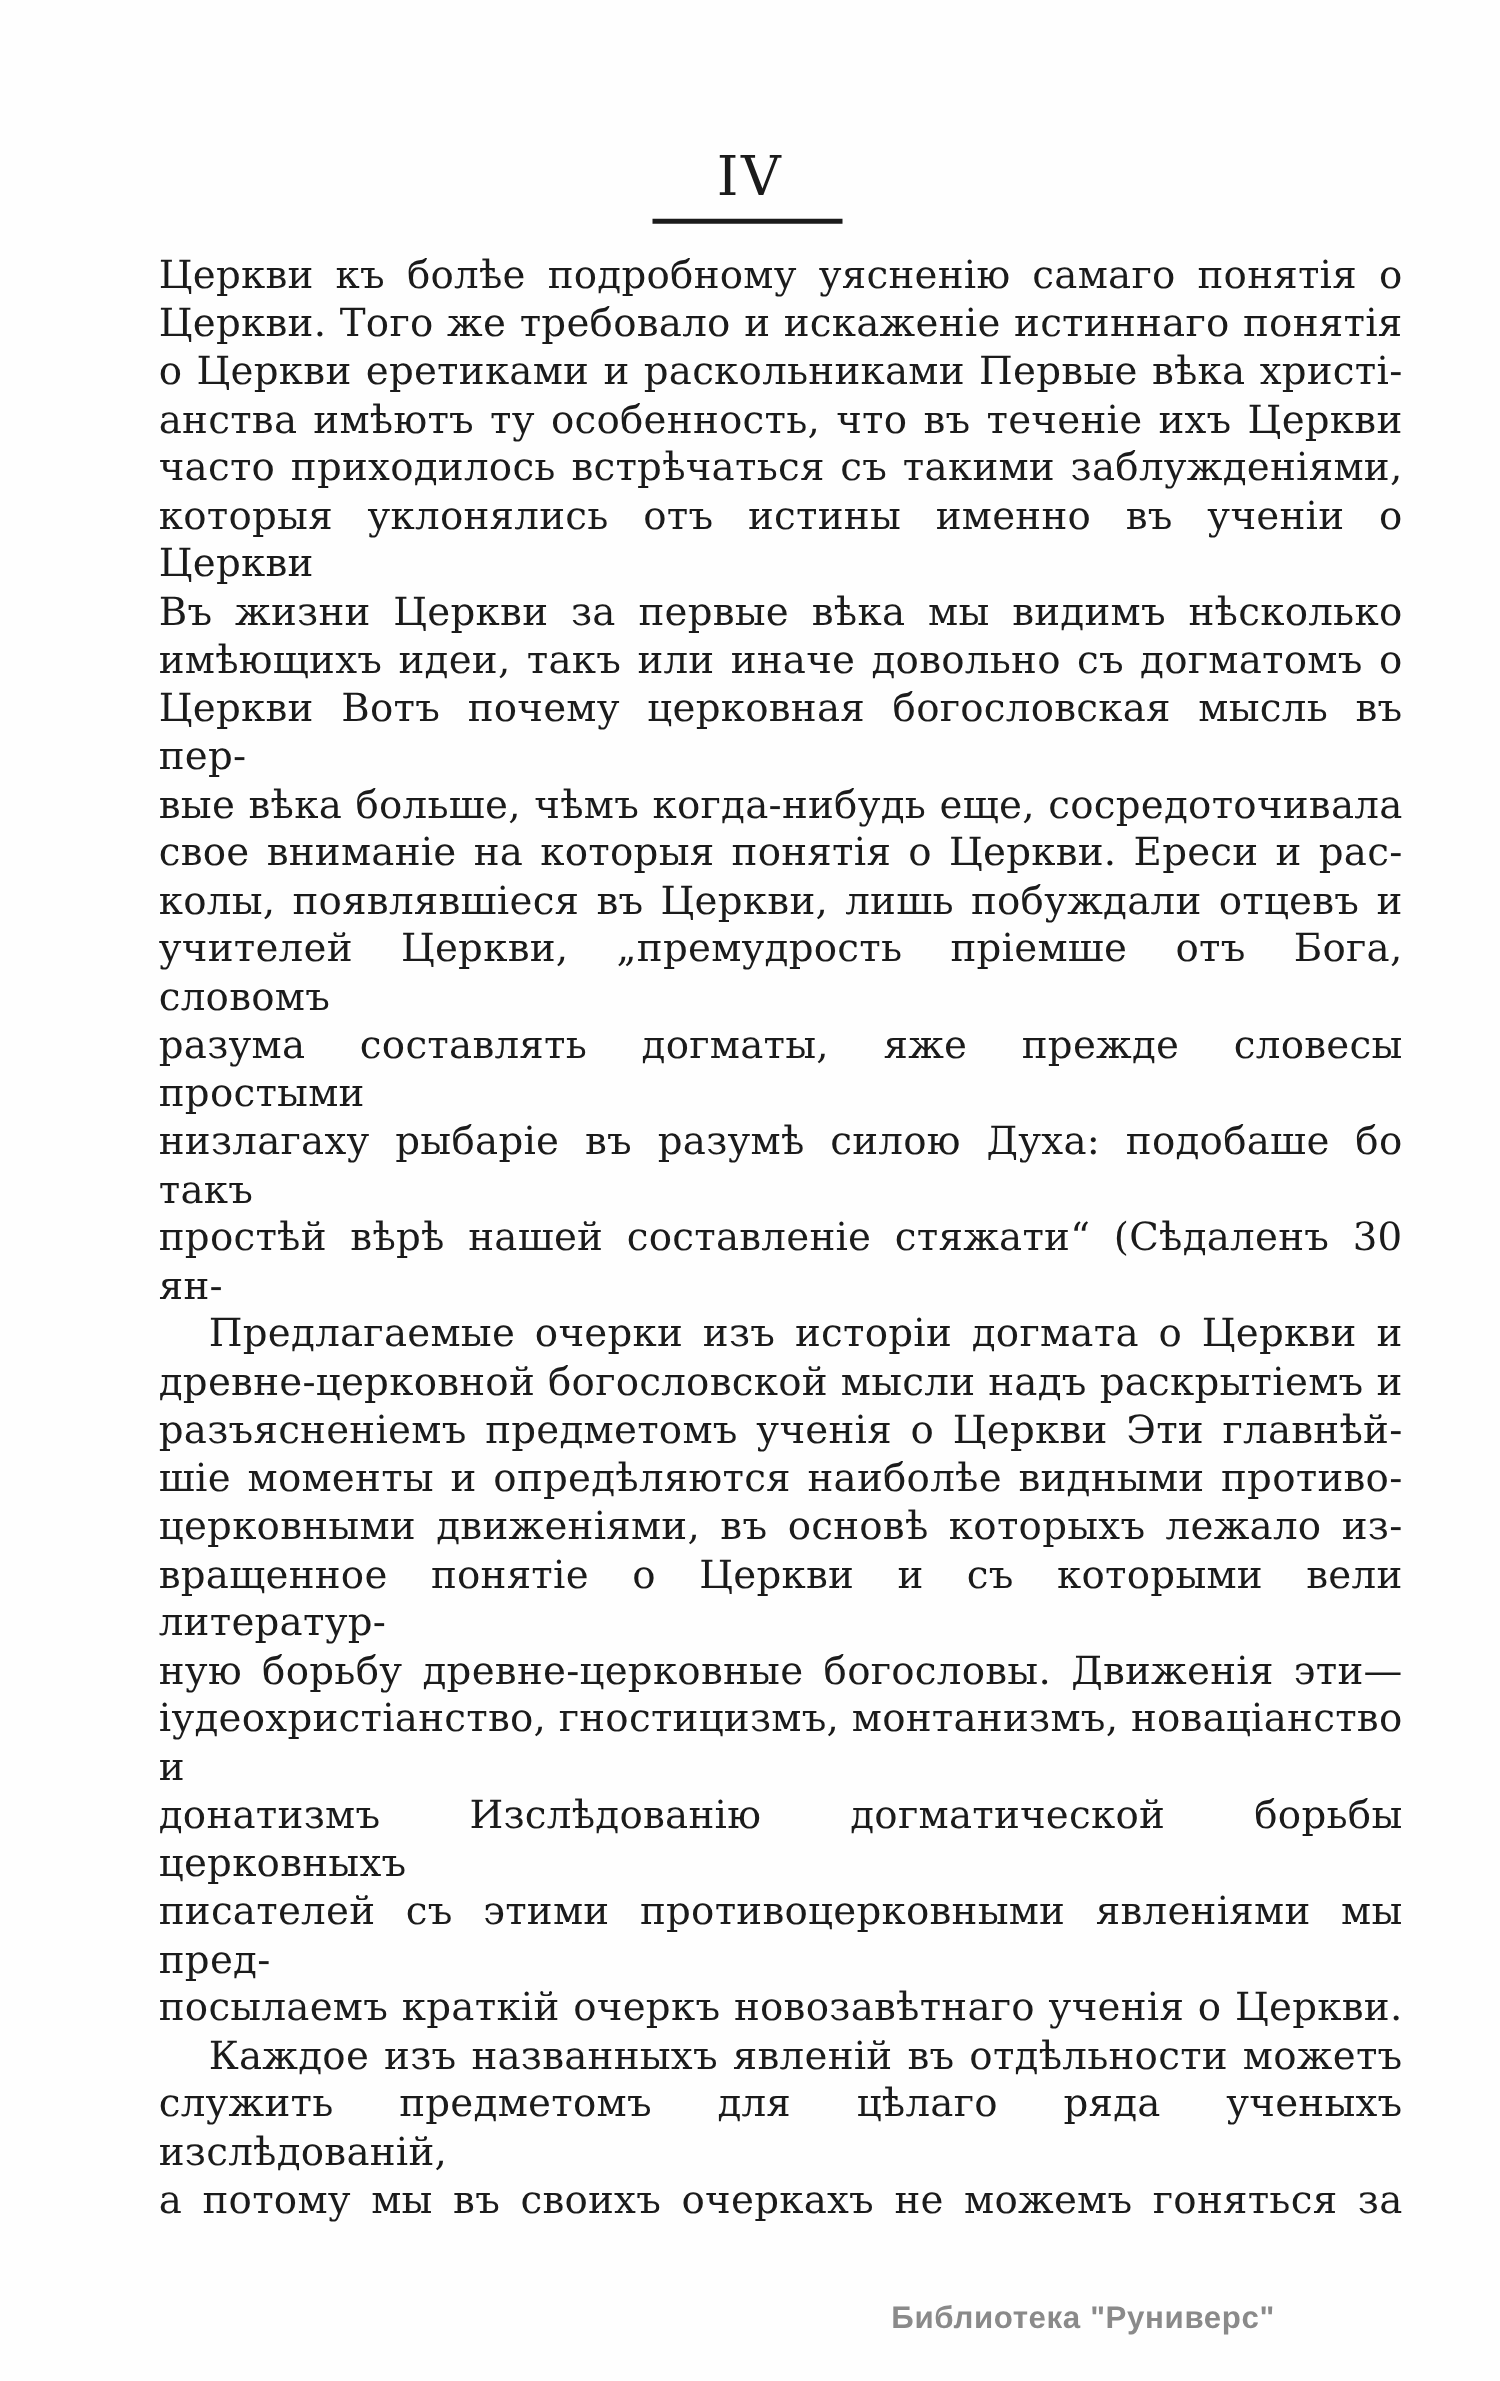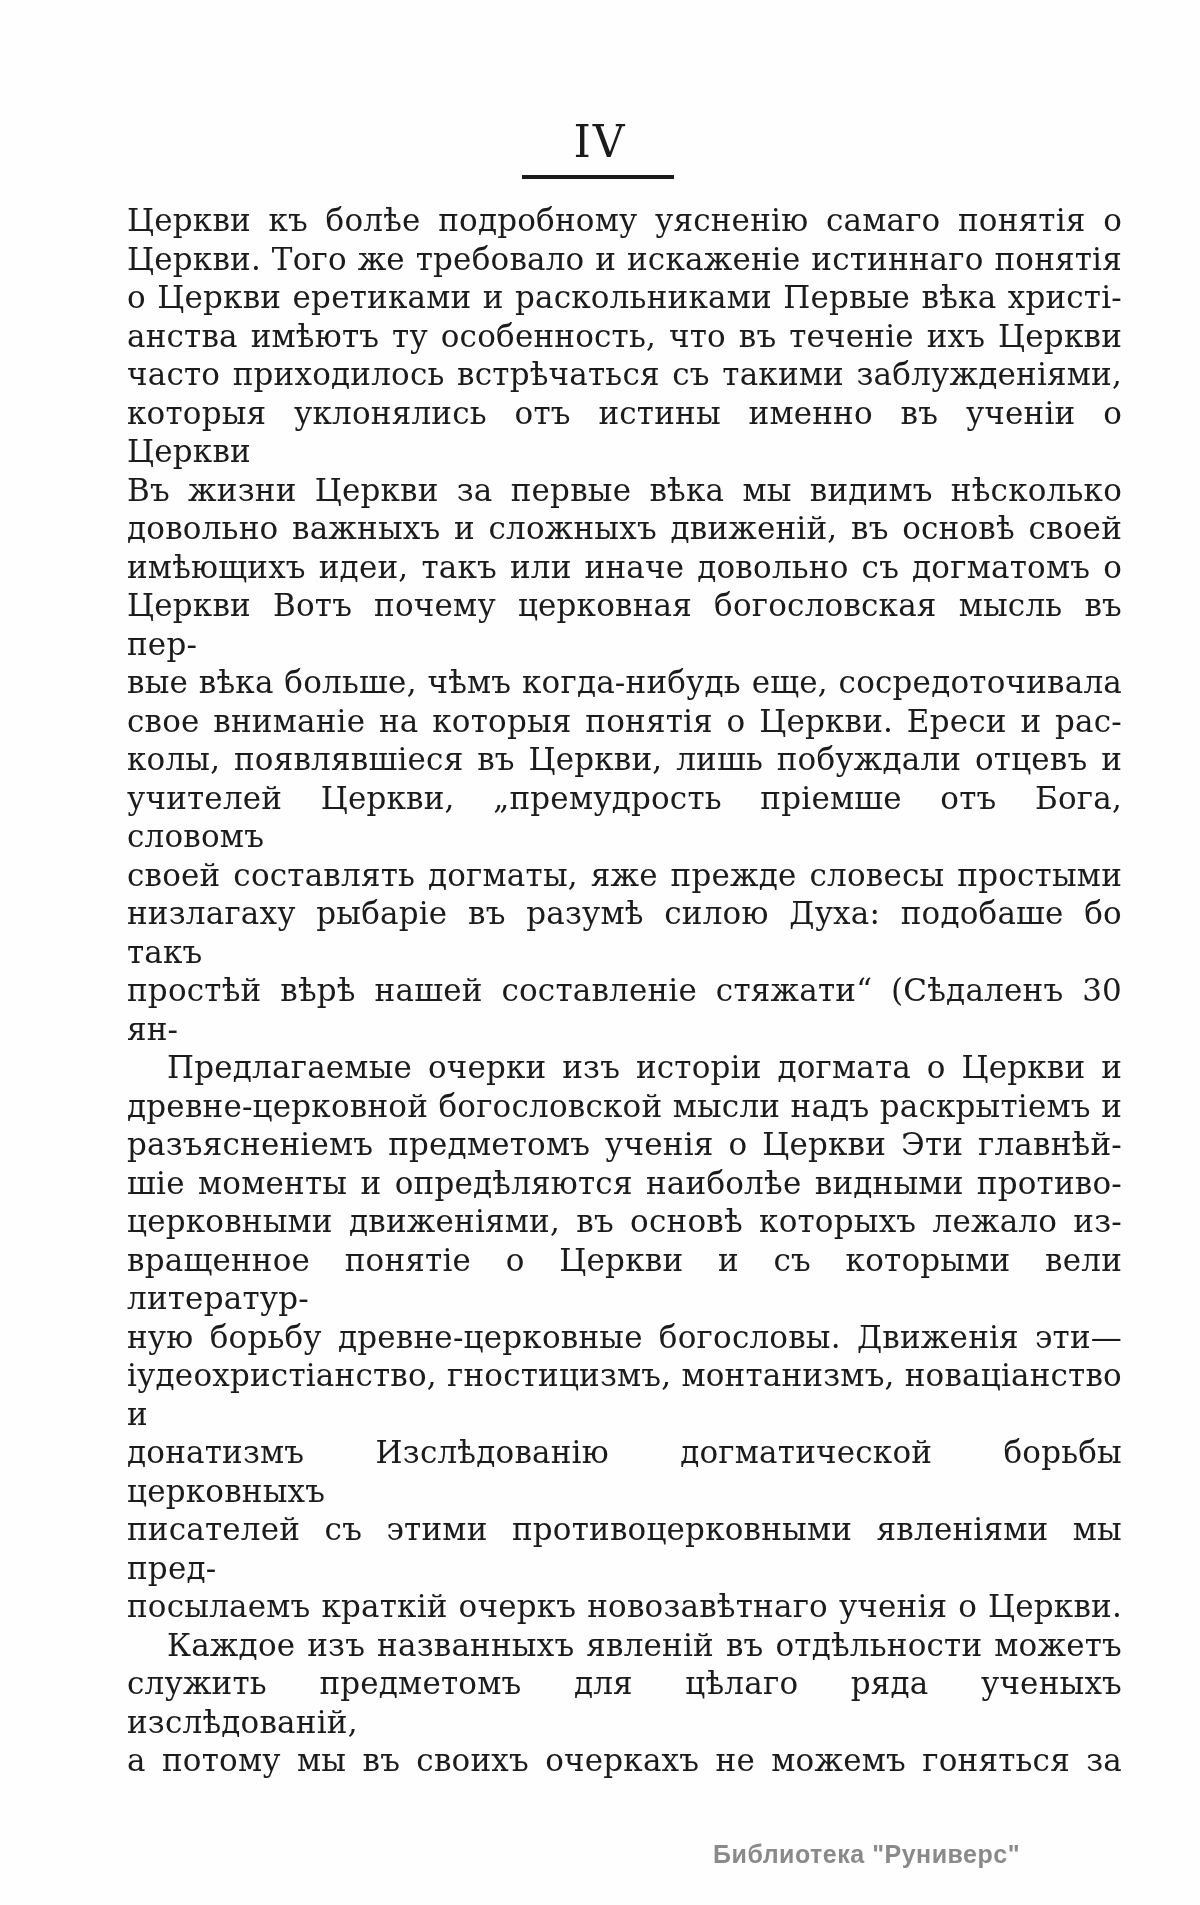--- a/index.html
+++ b/index.html
@@ -86,28 +86,27 @@
 
   <div class="page-text">
       <div class="paragraph">
         <div class="text-line">Церкви къ болѣе подробному уясненію самаго понятія о</div>
         <div class="text-line">Церкви. Того же требовало и искаженіе истиннаго понятія</div>
         <div class="text-line">о Церкви еретиками и раскольниками Первые вѣка христі-</div>
         <div class="text-line">анства имѣютъ ту особенность, что въ теченіе ихъ Церкви</div>
         <div class="text-line">часто приходилось встрѣчаться съ такими заблужденіями,</div>
         <div class="text-line">которыя уклонялись отъ истины именно въ ученіи о Церкви</div>
         <div class="text-line">Въ жизни Церкви за первые вѣка мы видимъ нѣсколько</div>
-        <div class="text-line">довольно важныхъ и сложныхъ движеній, въ основѣ своей</div>
         <div class="text-line">имѣющихъ идеи, такъ или иначе довольно съ догматомъ о</div>
         <div class="text-line">Церкви Вотъ почему церковная богословская мысль въ пер-</div>
         <div class="text-line">вые вѣка больше, чѣмъ когда-нибудь еще, сосредоточивала</div>
         <div class="text-line">свое вниманіе на которыя понятія о Церкви. Ереси и рас-</div>
         <div class="text-line">колы, появлявшіеся въ Церкви, лишь побуждали отцевъ и</div>
         <div class="text-line">учителей Церкви, „премудрость пріемше отъ Бога, словомъ</div>
-        <div class="text-line">своей составлять догматы, яже прежде словесы простыми</div>
+        <div class="text-line">разума составлять догматы, яже прежде словесы простыми</div>
         <div class="text-line">низлагаху рыбаріе въ разумѣ силою Духа: подобаше бо такъ</div>
         <div class="text-line">простѣй вѣрѣ нашей составленіе стяжати“ (Сѣдаленъ 30 ян-</div>
       </div>
       <div class="paragraph">
         <div class="text-line indent">Предлагаемые очерки изъ исторіи догмата о Церкви и</div>
         <div class="text-line">древне-церковной богословской мысли надъ раскрытіемъ и</div>
         <div class="text-line">разъясненіемъ предметомъ ученія о Церкви Эти главнѣй-</div>
         <div class="text-line">шіе моменты и опредѣляются наиболѣе видными противо-</div>
         <div class="text-line">церковными движеніями, въ основѣ которыхъ лежало из-</div>
         <div class="text-line">вращенное понятіе о Церкви и съ которыми вели литератур-</div>

